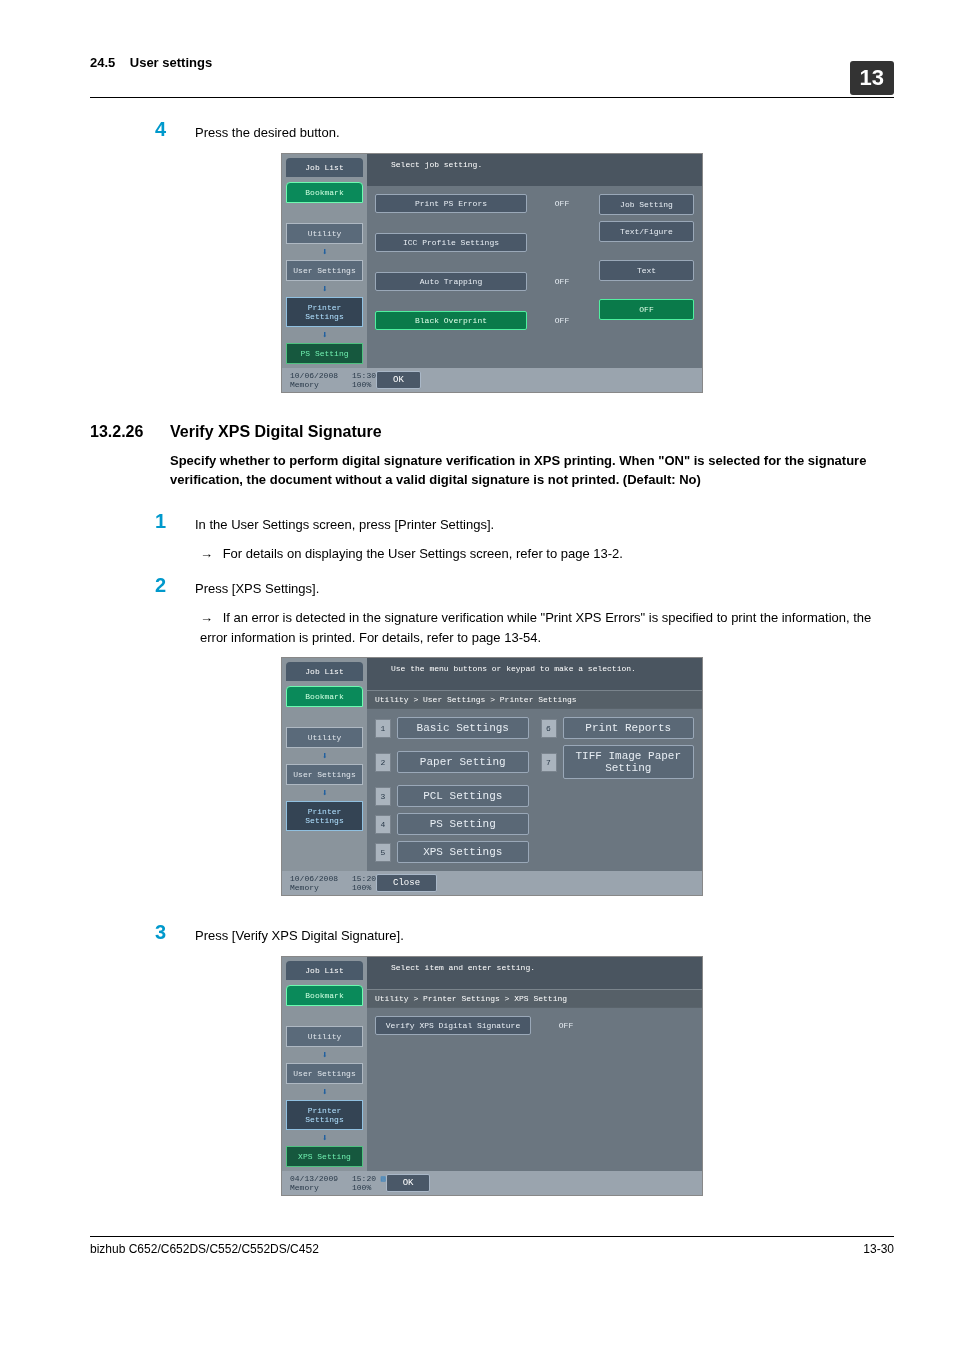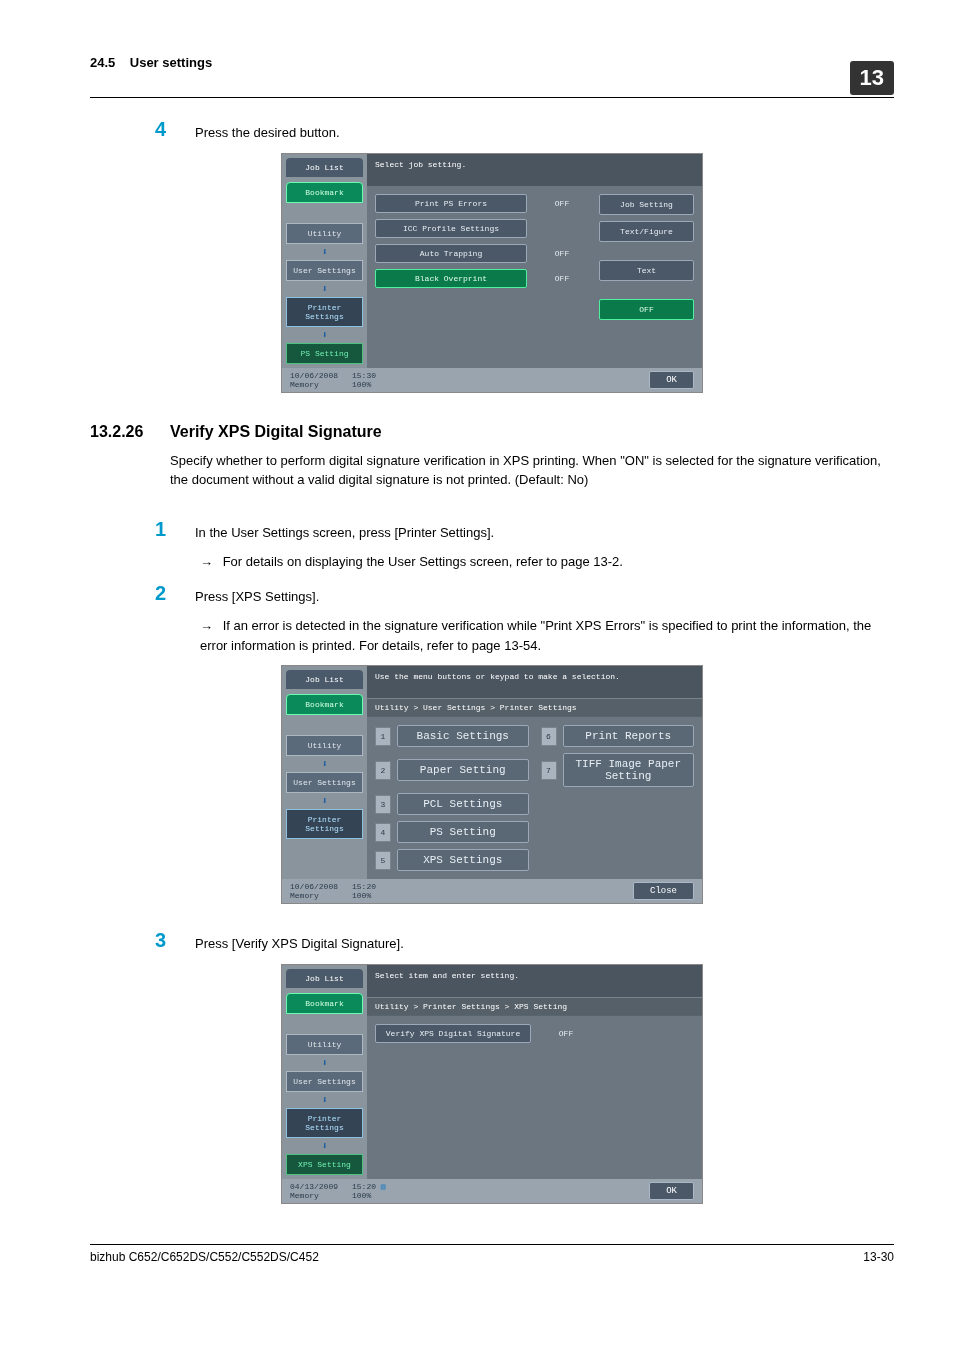--- a/index.html
+++ b/index.html
@@ -66,21 +66,22 @@
     font-size: 16px;
     margin: 30px 0 10px 0;
     align-items: flex-end;
   }
   .section-number {
     width: 80px;
   }
   .body-text {
     margin-left: 80px;
     line-height: 1.5;
-    margin-bottom: 28px;
+    margin-bottom: 20px;
+    font-weight: bold;
   }
   .footer {
     display: flex;
     justify-content: space-between;
     border-top: 1px solid #000;
     padding-top: 5px;
     margin-top: 40px;
     font-size: 12px;
   }
 
@@ -142,38 +143,38 @@
     margin: -3px 0;
   }
   .screen-main {
     flex: 1;
     background: #6b7680;
     display: flex;
     flex-direction: column;
   }
   .top-msg {
     background: #4a5560;
-    padding: 6px 8px;
+    padding: 6px 24px;
     font-size: 8px;
     min-height: 20px;
   }
   .breadcrumb {
     background: #566068;
     padding: 4px 8px;
     font-size: 8px;
     border-top: 1px solid #7a848c;
     border-bottom: 1px solid #5a646c;
   }
   .content-area {
     flex: 1;
     display: flex;
     padding: 8px;
     gap: 8px;
   }
-  .left-col { flex: 1; display: flex; flex-direction: column; gap: 6px; }
+  .left-col { flex: 1; display: flex; flex-direction: column; gap: 20px; }
   .right-col { width: 95px; display: flex; flex-direction: column; gap: 6px; }
   .opt-row {
     display: flex;
     gap: 6px;
     align-items: center;
   }
   .opt-btn {
     flex: 1;
     background: #4a5868;
     border: 1px solid #9aa8b8;
@@ -225,21 +226,20 @@
     text-align: center;
     padding: 4px 2px;
     font-size: 11px;
     color: #e8eef4;
     border-radius: 2px;
   }
   .screen-footer {
     background: #9aa4ae;
     color: #2a3a4a;
     display: flex;
-    justify-content: space-between;
     align-items: center;
     padding: 3px 8px;
     font-size: 8px;
   }
   .footer-left { display: flex; gap: 14px; }
   .ok-btn {
     background: #4a5868;
     border: 1px solid #aab8c8;
     color: #fff;
     padding: 3px 16px;

